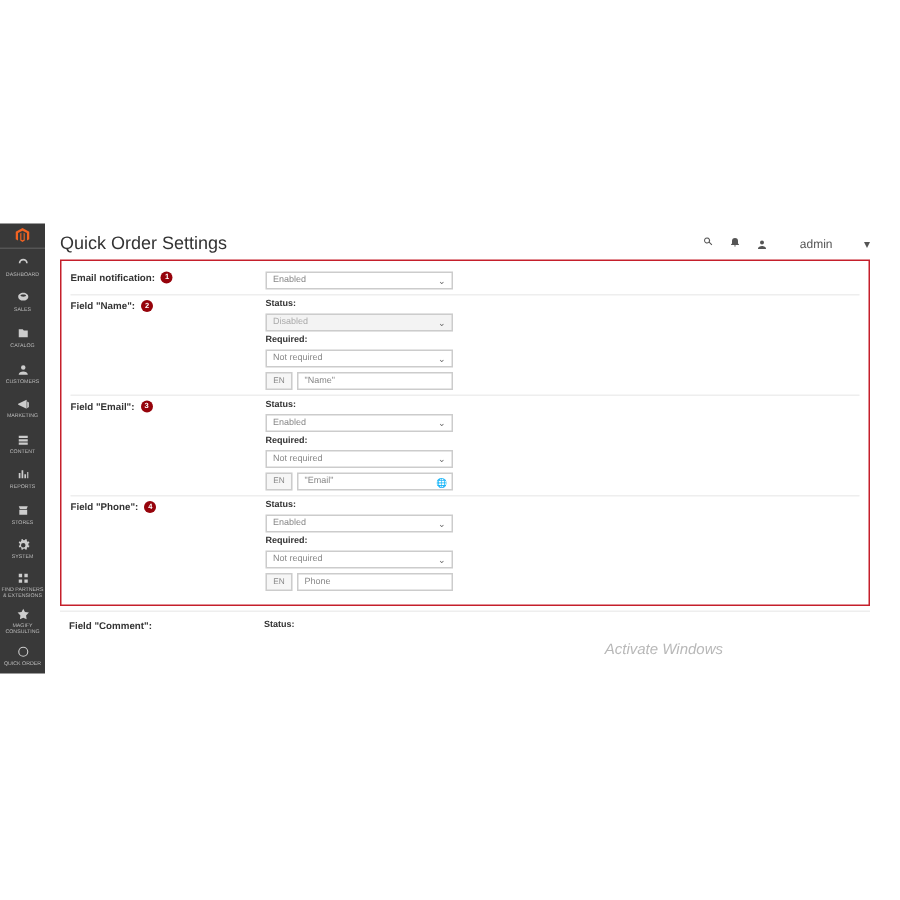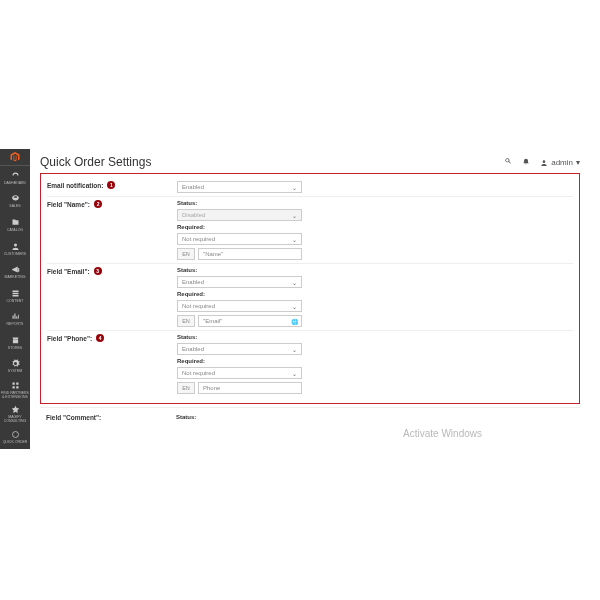--- a/index.html
+++ b/index.html
@@ -27,21 +27,21 @@
   .main {
     position:absolute; left:30px; top:149px; width:560px; height:300px;
     background:#fff; font-size:7px; color:#333;
   }
   .header {
     display:flex; align-items:center; justify-content:space-between;
     padding: 6px 10px 4px 10px;
   }
   .title { font-size: 12px; font-weight: 400; color: #333;}
   .header-actions { display:flex; align-items:center; gap:10px; font-size:8px; color:#555;}
-  .header-actions .user { display:flex; align-items:flex-end; gap:3px; }
+  .header-actions .user { display:flex; align-items:flex-end; gap:21px; }
   .header-actions svg { width:8px; height:8px; fill:#555; }
 
   .form-area { padding: 0 10px 10px 10px; }
 
   .outlined {
     border: 1.2px solid #c51f2b;
     margin-bottom: 3px;
     padding: 4px 6px 6px 6px;
   }
   .row { display:flex; align-items:flex-start; padding: 3px 0 3px 0; }
@@ -68,21 +68,21 @@
   .input {
     width:104px; height:12px; border:1px solid #ccc; background:#fff;
     font-size:6px; color:#888; padding:0 4px; display:flex; align-items:center; position:relative;
   }
   .input .web { position:absolute; right:3px; top:2px; width:7px; height:7px; color:#2f8a2f;}
 
   .watermark {
     position:absolute; right: 18px; bottom: 160px; color:#c8c8c8; text-align:left;
     font-size: 9px; line-height:1.2;
   }
-  .watermark .t { color:#b8b8b8; font-size: 10px;}
+  .watermark .t { color:#b8b8b8; font-size: 10px; font-style: italic;}
 </style>
 </head>
 <body>
 
 <div class="canvas">
 
   <div class="sidebar">
     <div class="logo">
       <svg viewBox="0 0 24 24">
           <path fill="#f26322" d="M12 2 3 7v10l3 1.7V8.8L12 5.5l6 3.3V18.7L21 17V7L12 2zm-1.5 6.3L9 9.2v9.6l3 1.7 3-1.7V9.2l-1.5-.9v9.2l-1.5.9-1.5-.9V8.3z"></path>

